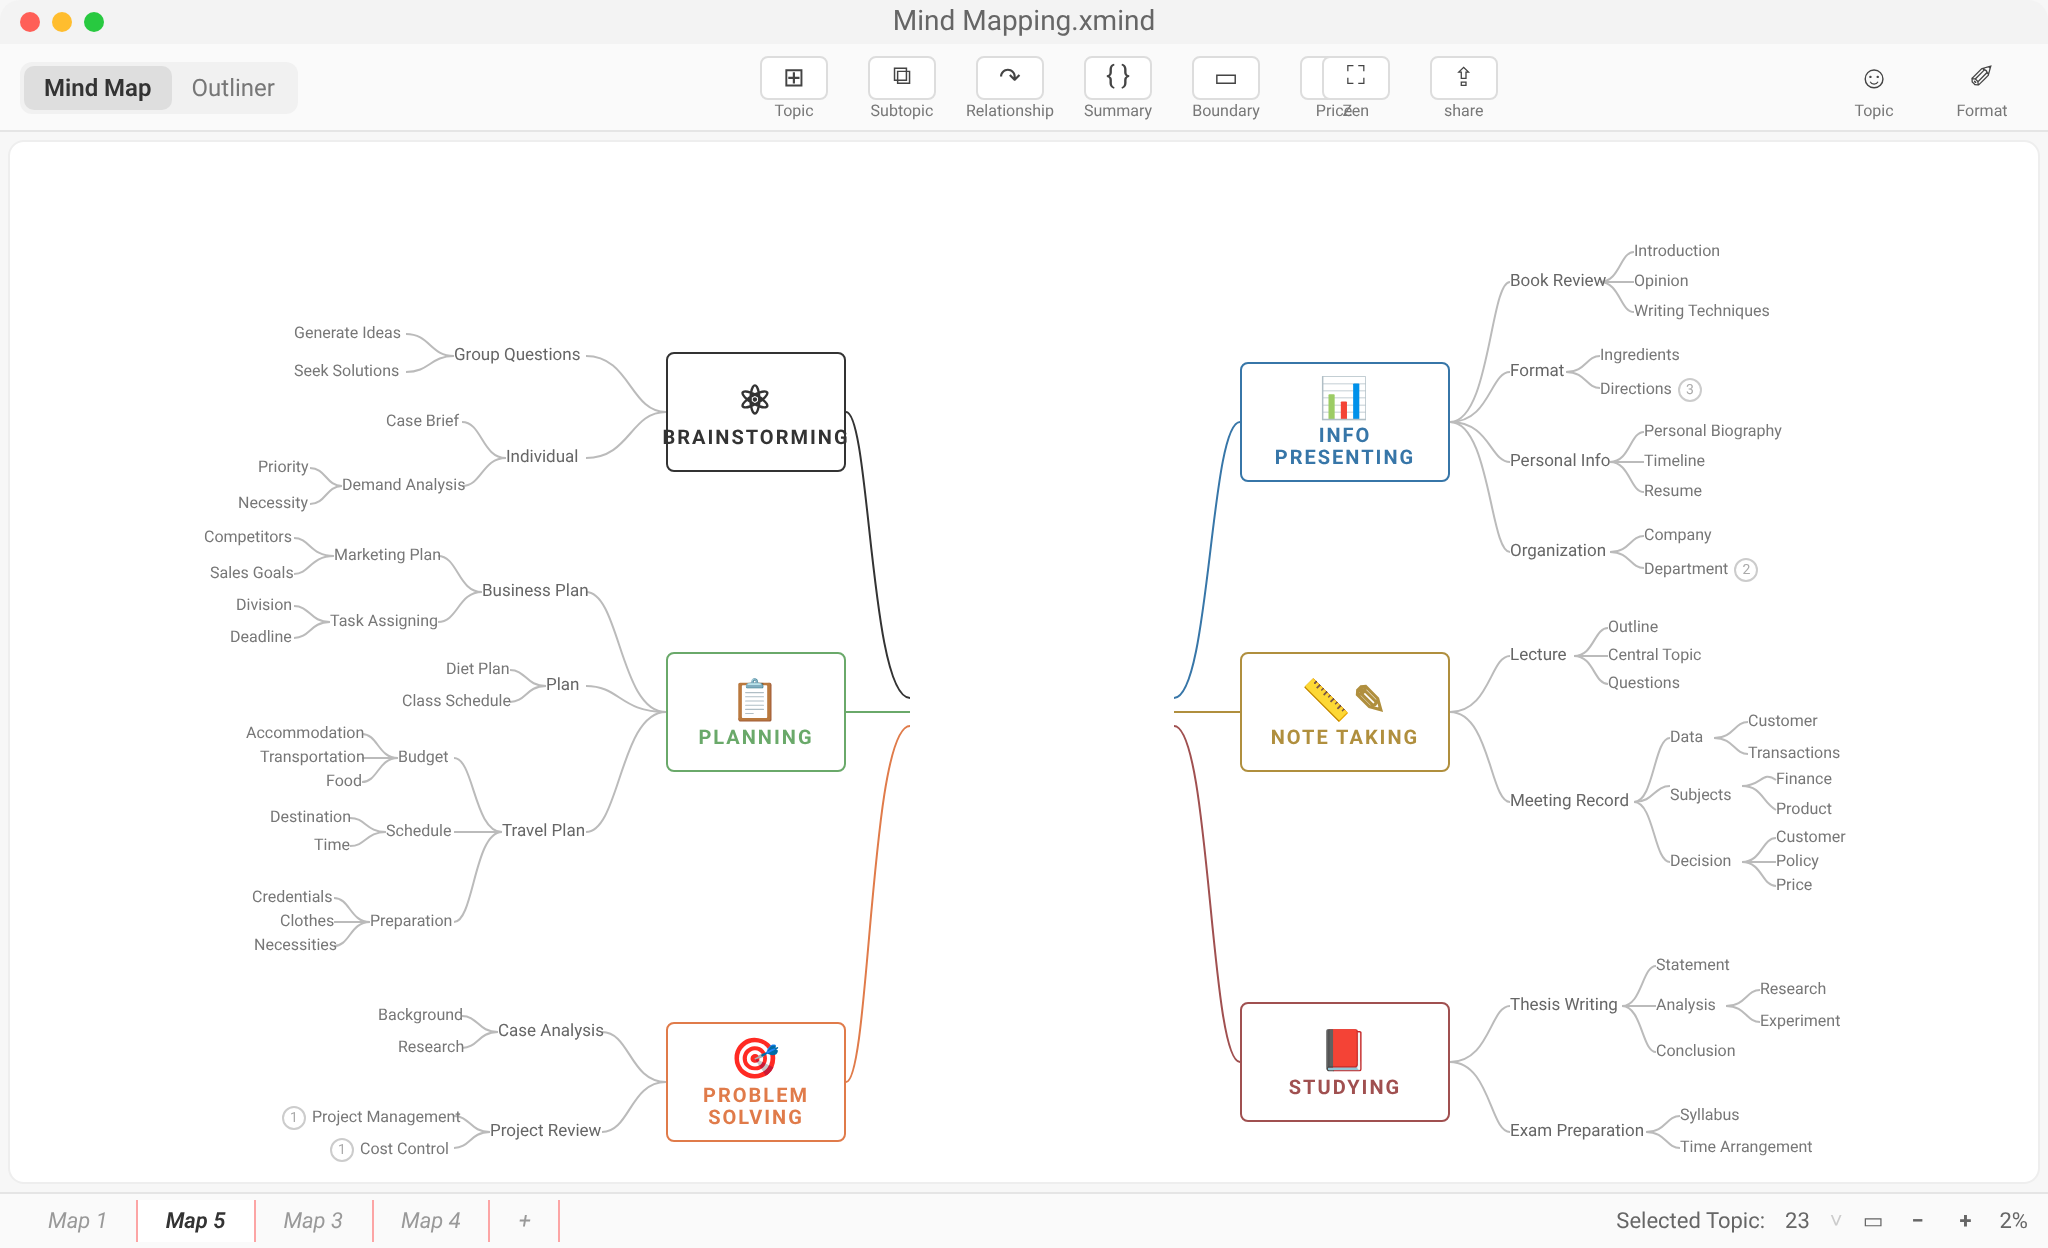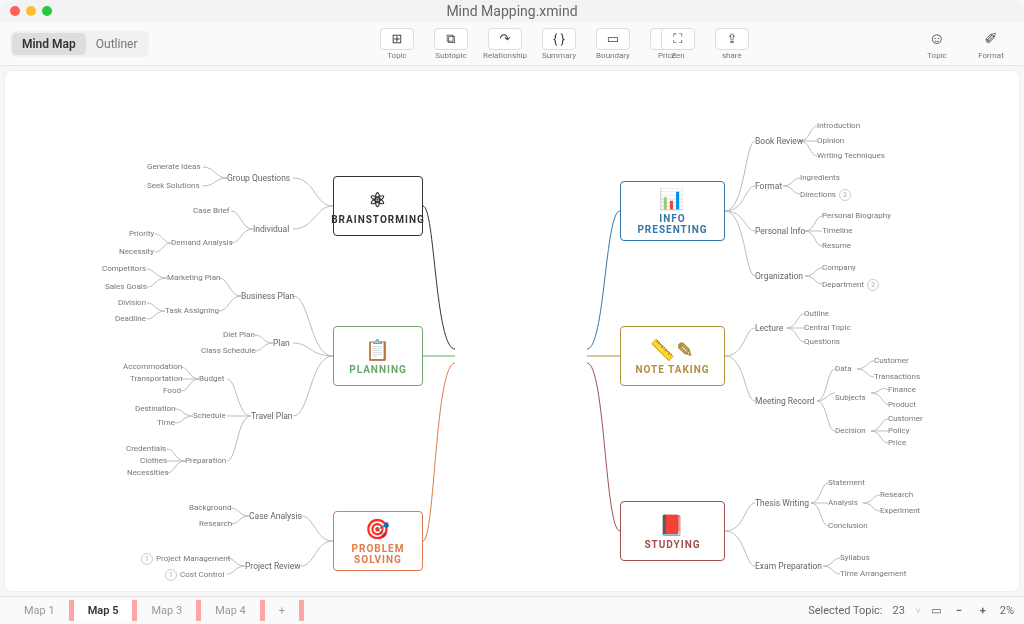--- a/index.html
+++ b/index.html
@@ -48,21 +48,21 @@
   .leaf.l { text-align: right; }
   .leaf.badge::after { content: attr(data-badge); display: inline-block; border: 1px solid #ccc; border-radius: 50%; width: 10px; height: 10px; font-size: 7px; line-height: 10px; text-align: center; margin-left: 3px; color: #aaa; }
   .leaf.badge-before::before { content: attr(data-badge); display: inline-block; border: 1px solid #ccc; border-radius: 50%; width: 10px; height: 10px; font-size: 7px; line-height: 10px; text-align: center; margin-right: 3px; color: #aaa; }
   .sub { font-size: 8.5px; color: #666; }
 
   svg.connectors { position: absolute; inset: 0; pointer-events: none; }
 
   
   .footer { height: 28px; background: #fafafa; border-top: 1px solid #e5e5e5; display: flex; align-items: center; padding: 0 10px; font-size: 11px; color: #666; }
   .tabs { display: flex; }
-  .tab { padding: 4px 14px; border-right: 5px solid #fca5a5; cursor: pointer; color: #999; font-size: 11px; }
+  .tab { padding: 4px 14px; border-right: 1px solid #fca5a5; cursor: pointer; color: #999; font-size: 11px; font-style: italic; }
   .tab.active { color: #333; background: #fff; font-weight: 600; }
   .status { margin-left: auto; display: flex; align-items: center; gap: 10px; }
   .status .sep { color: #ccc; }
   .zoom-btn { width: 14px; text-align: center; cursor: pointer; font-weight: bold; color: #666; }
 </style>
 </head>
 <body>
 
 <div class="titlebar">
   <div class="traffic">

